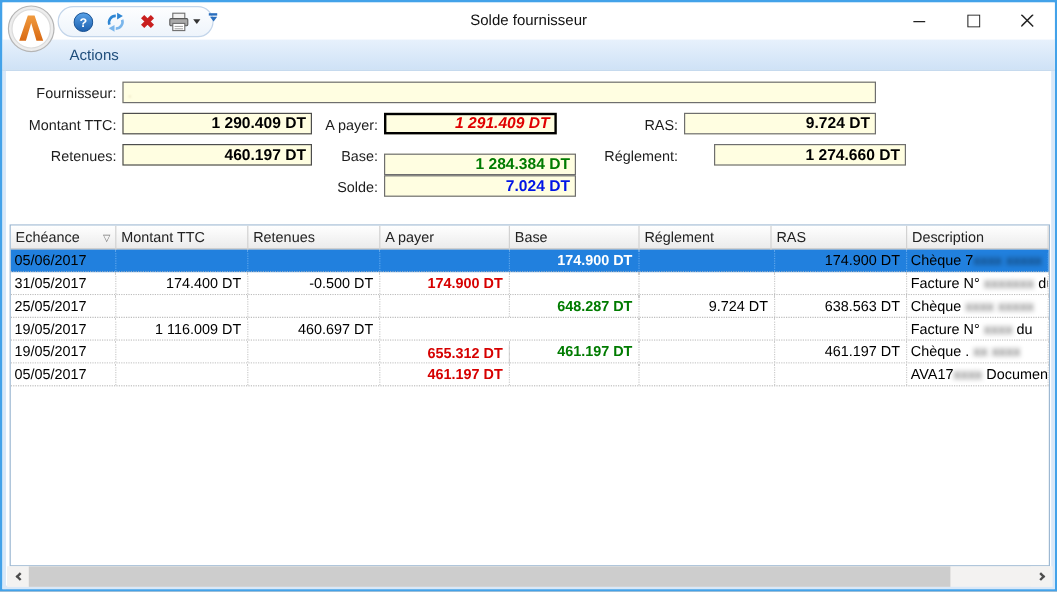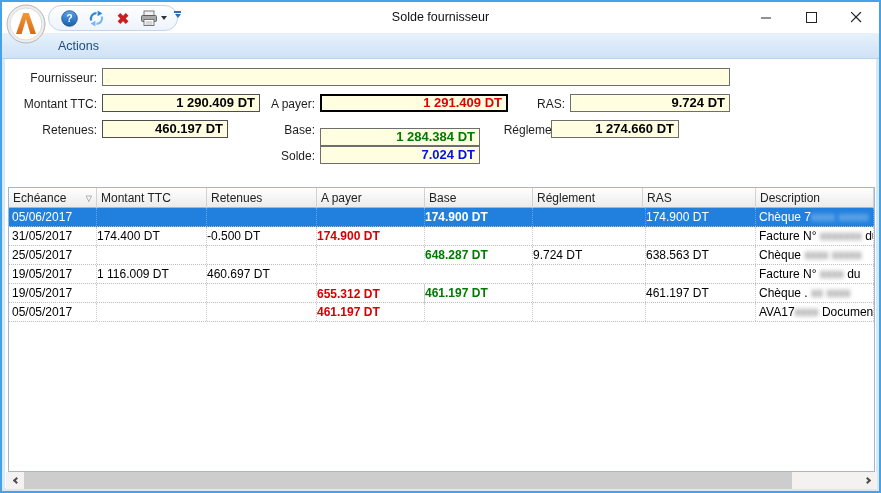--- a/index.html
+++ b/index.html
@@ -62,25 +62,25 @@
     display:flex;align-items:center;height:20px;padding:0 4px 0 4px;
     border-right:1px solid #d2d2d2;color:#222;white-space:nowrap;overflow:hidden;flex:none;
   }
   .sort{margin-left:auto;font-size:8px;color:#777;padding-left:3px;}
   .grow{display:flex;height:19px;line-height:18px;border-bottom:1px dotted #bdbdbd;background:#fff;}
   .cell{
     flex:none;height:18px;border-right:1px dotted #cccccc;
     white-space:nowrap;overflow:hidden;color:#000;
   }
   .cell.left{padding-left:3px;text-align:left;}
-  .cell.right{padding-right:5px;text-align:left;}
+  .cell.right{padding-right:5px;text-align:right;}
   .cell.red{color:#d60000;font-weight:bold;}
   .cell.green{color:#007b00;font-weight:bold;}
   .grow.selected{background:#2180de;}
-  .grow.selected .cell{color:#ffffff;border-right-color:#5da5ec;}
+  .grow.selected .cell{color:#000000;border-right-color:#5da5ec;}
   .grow.selected .cell.red,.grow.selected .cell.green{color:#fff;}
   .redact{filter:blur(2px);opacity:.7;}
   
   .hscroll{position:absolute;left:4px;top:470px;width:871px;height:17px;background:#f3f2f1;z-index:2;}
   .sarrow{position:absolute;top:0;width:18px;height:17px;background:#f3f2f1;display:flex;align-items:center;justify-content:center;}
   .sarrow.left{left:0;}
   .sarrow.right{right:0;}
   .chev{width:5px;height:5px;border-top:2px solid #4d4d4d;}
   .chev.l{border-left:2px solid #4d4d4d;transform:rotate(-45deg);margin-left:2px;}
   .chev.r{border-right:2px solid #4d4d4d;transform:rotate(45deg);margin-right:2px;}
@@ -177,25 +177,25 @@
   <div class="flabel" style="left:10px;top:95px;width:85px;">Montant TTC:</div>
   <div class="flabel" style="left:10px;top:121px;width:85px;">Retenues:</div>
   <div class="flabel" style="left:250px;top:95px;width:63px;">A payer:</div>
   <div class="flabel" style="left:250px;top:121px;width:63px;">Base:</div>
   <div class="flabel" style="left:250px;top:147px;width:63px;">Solde:</div>
   <div class="flabel" style="left:495px;top:95px;width:68px;">RAS:</div>
   <div class="flabel" style="left:488px;top:121px;width:75px;">Réglement:</div>
 
   <div class="field plain" style="left:100px;top:66px;width:628px;"><span class="faint">.</span></div>
   <div class="field darker" style="left:100px;top:92px;width:158px;">1 290.409 DT</div>
-  <div class="field strong-border v-red" style="left:318px;top:92px;width:188px;">1 291.409 DT</div>
+  <div class="field strong-border v-red" style="left:318px;top:92px;width:144px;font-style:italic;">1 291.409 DT</div>
   <div class="field" style="left:568px;top:92px;width:160px;">9.724 DT</div>
-  <div class="field darker" style="left:100px;top:118px;width:126px;">460.197 DT</div>
+  <div class="field darker" style="left:100px;top:118px;width:158px;">460.197 DT</div>
   <div class="field v-green" style="left:318px;top:126px;width:160px;">1 284.384 DT</div>
-  <div class="field" style="left:549px;top:118px;width:128px;">1 274.660 DT</div>
+  <div class="field" style="left:593px;top:118px;width:160px;">1 274.660 DT</div>
   <div class="field v-blue" style="left:318px;top:144px;width:160px;">7.024 DT</div>
 
   <div class="grid">
     <div class="ghead">
         <div class="hcell" style="width: 88px;">
           <span>Echéance</span>
           <span class="sort">▽</span>
         </div>
         <div class="hcell" style="width: 110px;">
           <span>Montant TTC</span>

